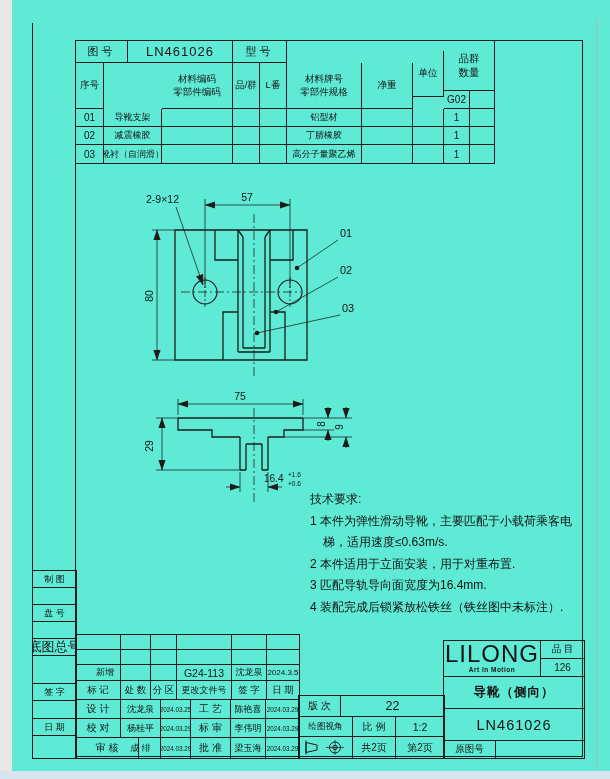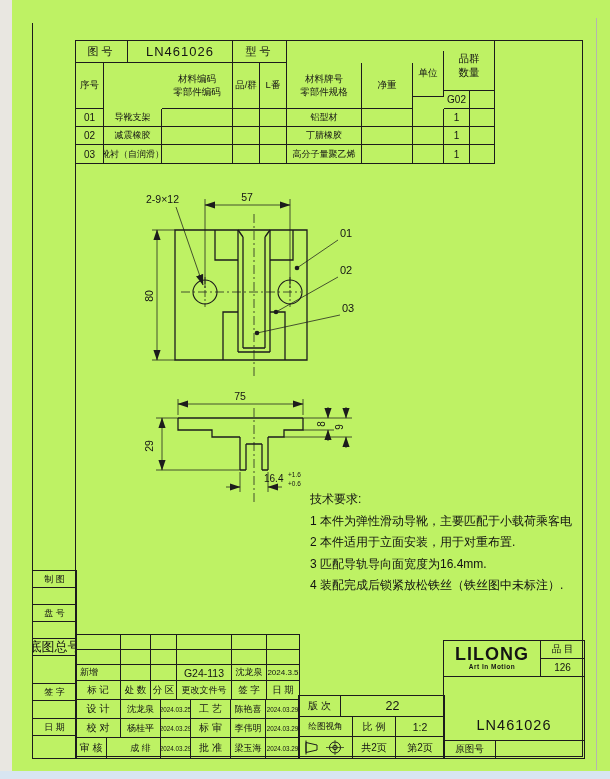--- a/index.html
+++ b/index.html
@@ -1,32 +1,32 @@
 <!DOCTYPE html>
 <html><head>
 <meta charset="utf-8">
 <style>
   html,body{margin:0;padding:0;background:#fff}
-  .sheet{position:relative;width:610px;height:779px;background:#bef264;font-family:"Liberation Sans",sans-serif;color:#161616;overflow:hidden}
+  .sheet{position:relative;width:610px;height:779px;background:#5eead4;font-family:"Liberation Sans",sans-serif;color:#161616;overflow:hidden}
   .tbl{position:absolute;border:1.5px solid #1c1c1c;box-sizing:content-box}
   .c{position:absolute;box-sizing:border-box;border-right:1px solid #1c1c1c;border-bottom:1px solid #1c1c1c;
      display:flex;align-items:center;justify-content:center;white-space:nowrap;overflow:hidden;font-size:10px;color:#141414}
   .nr{border-right:none}.nb{border-bottom:none}
   .col{flex-direction:column;line-height:1.3}
   .lbl{letter-spacing:3px;font-size:11px}
   .hdr{font-size:9.5px}
   .num{font-size:13px;letter-spacing:1px}
   .small{font-size:9px}
   .tiny{font-size:6.3px;letter-spacing:0}
   .name{font-size:9px}
   .dwg{position:absolute;left:0;top:0;pointer-events:none}
   .dwg text{font-family:"Liberation Sans",sans-serif;fill:#141414}
   .tech{position:absolute;left:310px;top:489px;width:280px;font-size:12px;line-height:21.6px;color:#111}
   .tech .ind{padding-left:13px}
-  .logo{font-size:18px;font-weight:700;letter-spacing:1px;line-height:1}
+  .logo{font-size:24px;font-weight:400;letter-spacing:1px;line-height:1}
   .tag{font-size:6.5px;font-weight:700;letter-spacing:.5px}
   .edgeL{position:absolute;left:0;top:0;width:12px;height:779px;background:#e9e7e1}
   .edgeB{position:absolute;left:0;top:771px;width:610px;height:8px;background:#d8e5f1}
   .edgeR{position:absolute;left:596px;top:18px;width:0;height:752px;border-left:1px solid #b5b5b0}
   .vline{position:absolute;left:32px;top:23px;width:0;height:734px;border-left:1.2px solid #1c1c1c}
   .frame{position:absolute;left:75px;top:40px;width:506px;height:715px;border:1.5px solid #1c1c1c}
 </style>
 </head>
 <body>
 
@@ -166,20 +166,21 @@
     <text transform="translate(325,424) rotate(-90)" font-size="10" text-anchor="middle">8</text>
     <text transform="translate(343,427) rotate(-90)" font-size="10" text-anchor="middle">9</text>
     <text x="264" y="482" font-size="10">16.4</text>
     <text x="288" y="477" font-size="6.5">+1.6</text>
     <text x="288" y="486" font-size="6.5">+0.6</text>
   </svg>
 
   <div class="tech">
     <div>技术要求:</div>
     <div>1 本件为弹性滑动导靴，主要匹配于小载荷乘客电</div>
+    <div class="ind">梯，适用速度≤0.63m/s.</div>
     <div>2 本件适用于立面安装，用于对重布置.</div>
     <div>3 匹配导轨导向面宽度为16.4mm.</div>
     <div>4 装配完成后锁紧放松铁丝（铁丝图中未标注）.</div>
   </div>
 
   <div class="tbl" style="left:32px;top:570px;width:43px;height:187px;border-width:1.2px">
     <div class="c nr small" style="left:0;top:0;width:43px;height:17px">制 图</div>
     <div class="c nr" style="left:0;top:17px;width:43px;height:17px"></div>
     <div class="c nr small" style="left:0;top:34px;width:43px;height:17px">盘 号</div>
     <div class="c nr" style="left:0;top:51px;width:43px;height:17px"></div>
@@ -198,21 +199,21 @@
     <div class="c" style="left:101px;top:0;width:55px;height:15px"></div>
     <div class="c" style="left:156px;top:0;width:35px;height:15px"></div>
     <div class="c nr" style="left:191px;top:0;width:32px;height:15px"></div>
     <div class="c" style="left:0;top:15px;width:45px;height:15px"></div>
     <div class="c" style="left:45px;top:15px;width:30px;height:15px"></div>
     <div class="c" style="left:75px;top:15px;width:26px;height:15px"></div>
     <div class="c" style="left:101px;top:15px;width:55px;height:15px"></div>
     <div class="c" style="left:156px;top:15px;width:35px;height:15px"></div>
     <div class="c nr" style="left:191px;top:15px;width:32px;height:15px"></div>
 
-    <div class="c small" style="left:0;top:30px;width:45px;height:16px;justify-content:flex-start;padding-left:4px">新增</div>
+    <div class="c small" style="left:0;top:30px;width:45px;height:16px;justify-content:flex-start;padding-left:20px">新增</div>
     <div class="c" style="left:45px;top:30px;width:30px;height:16px"></div>
     <div class="c" style="left:75px;top:30px;width:26px;height:16px"></div>
     <div class="c" style="left:101px;top:30px;width:55px;height:16px;font-size:10.5px">G24-113</div>
     <div class="c small" style="left:156px;top:30px;width:35px;height:16px">沈龙泉</div>
     <div class="c nr" style="left:191px;top:30px;width:32px;height:16px;font-size:8px">2024.3.5</div>
 
     <div class="c hdr" style="left:0;top:46px;width:45px;height:19px">标 记</div>
     <div class="c hdr" style="left:45px;top:46px;width:30px;height:19px">处 数</div>
     <div class="c hdr" style="left:75px;top:46px;width:26px;height:19px">分 区</div>
     <div class="c" style="left:101px;top:46px;width:55px;height:19px;font-size:9px">更改文件号</div>
@@ -226,21 +227,21 @@
     <div class="c small" style="left:155px;top:65px;width:35px;height:19px">陈艳喜</div>
     <div class="c tiny nr" style="left:190px;top:65px;width:33px;height:19px">2024.03.29</div>
 
     <div class="c" style="left:0;top:84px;width:45px;height:19px">校 对</div>
     <div class="c small" style="left:45px;top:84px;width:40px;height:19px">杨桂平</div>
     <div class="c tiny" style="left:85px;top:84px;width:30px;height:19px">2024.03.29</div>
     <div class="c" style="left:115px;top:84px;width:40px;height:19px">标 审</div>
     <div class="c small" style="left:155px;top:84px;width:35px;height:19px">李伟明</div>
     <div class="c tiny nr" style="left:190px;top:84px;width:33px;height:19px">2024.03.29</div>
 
-    <div class="c nb" style="left:0;top:103px;width:31px;height:20px">审 核</div>
+    <div class="c nb" style="left:0;top:103px;width:63px;height:20px">审 核</div>
     <div class="c small nb" style="left:45px;top:103px;width:40px;height:20px">成 绯</div>
     <div class="c tiny nb" style="left:85px;top:103px;width:30px;height:20px">2024.03.29</div>
     <div class="c nb" style="left:115px;top:103px;width:40px;height:20px">批 准</div>
     <div class="c small nb" style="left:155px;top:103px;width:35px;height:20px">梁玉海</div>
     <div class="c tiny nr nb" style="left:190px;top:103px;width:33px;height:20px">2024.03.29</div>
   </div>
 
   <div class="tbl" style="left:298px;top:695px;width:145px;height:62px">
     <div class="c" style="left:0;top:0;width:42px;height:21px">版 次</div>
     <div class="c nr" style="left:42px;top:0;width:103px;height:21px;font-size:12.5px">22</div>
@@ -263,17 +264,18 @@
     <div class="c nr nb" style="left:97px;top:41px;width:48px;height:21px">第2页</div>
   </div>
 
   <div class="tbl" style="left:443px;top:640px;width:140px;height:117px">
     <div class="c col" style="left:0;top:0;width:97px;height:36px">
       <span class="logo">LILONG</span>
       <span class="tag">Art In Motion</span>
     </div>
     <div class="c nr hdr" style="left:97px;top:0;width:43px;height:18px">品 目</div>
     <div class="c nr" style="left:97px;top:18px;width:43px;height:18px">126</div>
+    <div class="c nr" style="left:0;top:36px;width:140px;height:32px;font-size:12.5px;font-weight:700;letter-spacing:1px">导靴（侧向）</div>
     <div class="c nr" style="left:0;top:68px;width:140px;height:32px;font-size:14.5px;letter-spacing:1px">LN461026</div>
     <div class="c nb hdr" style="left:0;top:100px;width:52px;height:17px">原图号</div>
     <div class="c nb nr" style="left:52px;top:100px;width:88px;height:17px"></div>
   </div>
 </div>
 
 </body></html>

